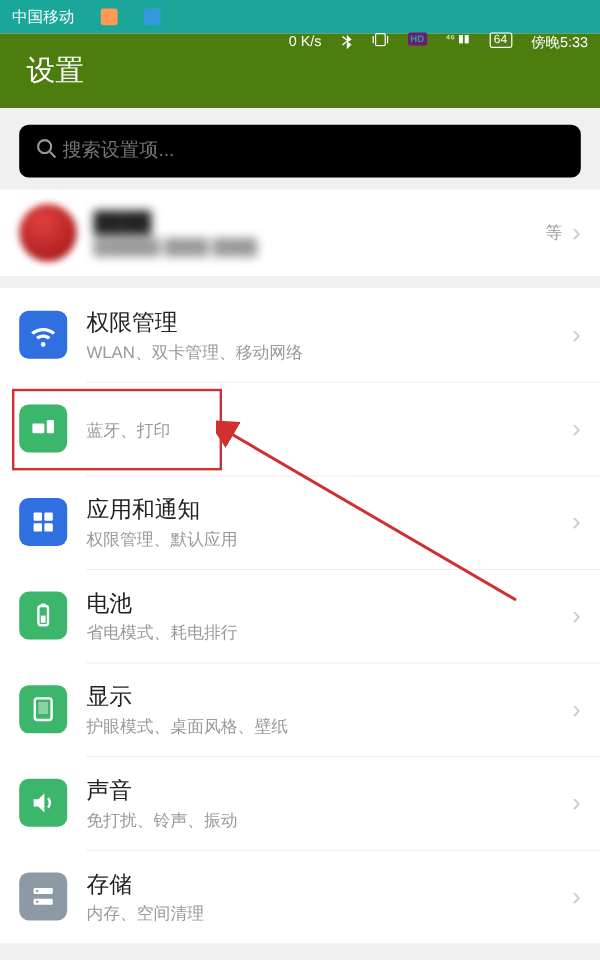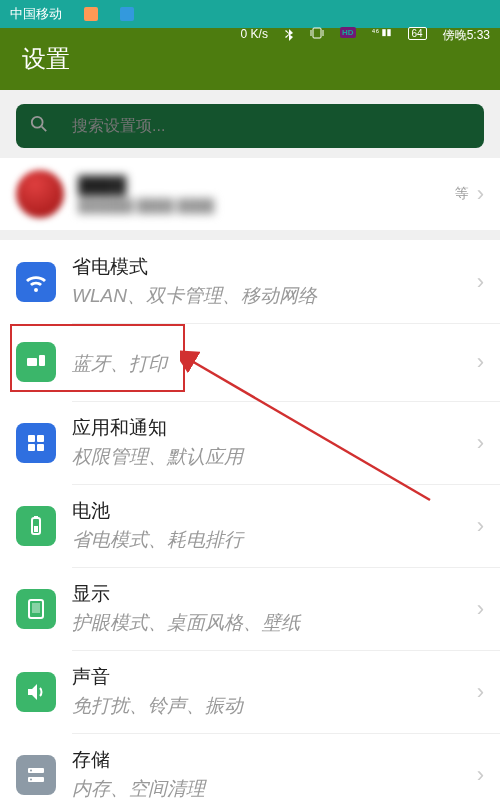--- a/index.html
+++ b/index.html
@@ -7,37 +7,37 @@
   
   .status-bar { height: 28px; background: #1aa79a; color: #fff; display: flex; align-items: center; padding: 0 10px; font-size: 13px; }
   .status-left { display: flex; align-items: center; gap: 22px; }
   .status-right { margin-left: auto; display: flex; align-items: flex-start; gap: 16px; font-size: 12px; margin-top: 43px; }
   .status-icon-box { width: 14px; height: 14px; background: #fff; border-radius: 2px; display: inline-block; }
   .status-icon-box.orange { background: #ff9955; }
   .status-icon-box.blue { background: #3399dd; }
   
   .header { height: 62px; background: #4d7c0f; color: #fff; display: flex; align-items: center; padding: 0 22px; font-size: 24px; }
   
-  .search-bar { margin: 14px 16px 0; height: 44px; background: #14532d; border-radius: 8px; display: flex; align-items: center; padding: 0 14px; gap: 24px; }
+  .search-bar { margin: 14px 16px 0; height: 44px; background: #000000; border-radius: 8px; display: flex; align-items: center; padding: 0 14px; gap: 4px; }
   .search-bar input { border: none; background: transparent; outline: none; font-size: 16px; color: #999; width: 100%; }
   
   .account-row { margin-top: 10px; background: #fff; height: 72px; display: flex; align-items: center; padding: 0 16px; position: relative; filter: blur(0); }
   .account-avatar { width: 48px; height: 48px; border-radius: 50%; background: radial-gradient(circle at 40% 30%, #e04040 0%, #b02020 70%); filter: blur(3px); }
   .account-text { margin-left: 14px; flex: 1; filter: blur(4px); }
   .account-name { font-size: 17px; color: #222; }
   .account-sub { font-size: 13px; color: #999; margin-top: 2px; }
   .account-tail { font-size: 14px; color: #999; margin-right: 8px; }
   
   .list { margin-top: 10px; background: #fff; }
   .row { display: flex; align-items: center; padding: 14px 16px; position: relative; min-height: 78px; }
   .row + .row::before { content: ""; position: absolute; top: 0; left: 72px; right: 0; height: 1px; background: #eee; }
   .row-icon { width: 40px; height: 40px; border-radius: 8px; display: flex; align-items: center; justify-content: center; flex-shrink: 0; }
   .row-body { flex: 1; margin-left: 16px; min-width: 0; }
   .row-title { font-size: 19px; color: #222; }
-  .row-sub { font-size: 19px; color: #999; margin-top: 3px; font-style: italic; }
+  .row-sub { font-size: 14px; color: #999; margin-top: 3px; }
   .chevron { color: #ccc; font-size: 22px; flex-shrink: 0; }
   
   .highlight-box { position: absolute; border: 2px solid #d13030; pointer-events: none; left: 10px; top: 324px; width: 175px; height: 68px; z-index: 10; }
   
   .arrow-svg { position: absolute; left: 180px; top: 350px; width: 260px; height: 160px; z-index: 9; pointer-events: none; }
   
   
   .ic-wifi { background: #2f6fe0; }
   .ic-dev  { background: #3bb66a; }
   .ic-apps { background: #2f6fe0; }
@@ -104,21 +104,21 @@
 
 <div class="list">
 
   <div class="row">
     <div class="row-icon ic-wifi">
       <svg width="24" height="24" viewBox="0 0 24 24">
           <path d="M12 18a2 2 0 100 4 2 2 0 000-4zm-6-4c3-3 9-3 12 0l-2 2c-2-2-6-2-8 0l-2-2zm-4-4c5-5 15-5 20 0l-2 2c-4-4-12-4-16 0l-2-2z" fill="#fff"></path>
         </svg>
     </div>
     <div class="row-body">
-      <div class="row-title">省电模式</div>
+      <div class="row-title">权限管理</div>
       <div class="row-sub">WLAN、双卡管理、移动网络</div>
     </div>
     <span class="chevron">›</span>
   </div>
 
   <div class="row">
     <div class="row-icon ic-dev">
       <svg width="24" height="24" viewBox="0 0 24 24">
           <rect x="3" y="8" width="10" height="8" rx="1" fill="#fff"></rect>
           <rect x="15" y="5" width="6" height="11" rx="1" fill="#fff"></rect>

